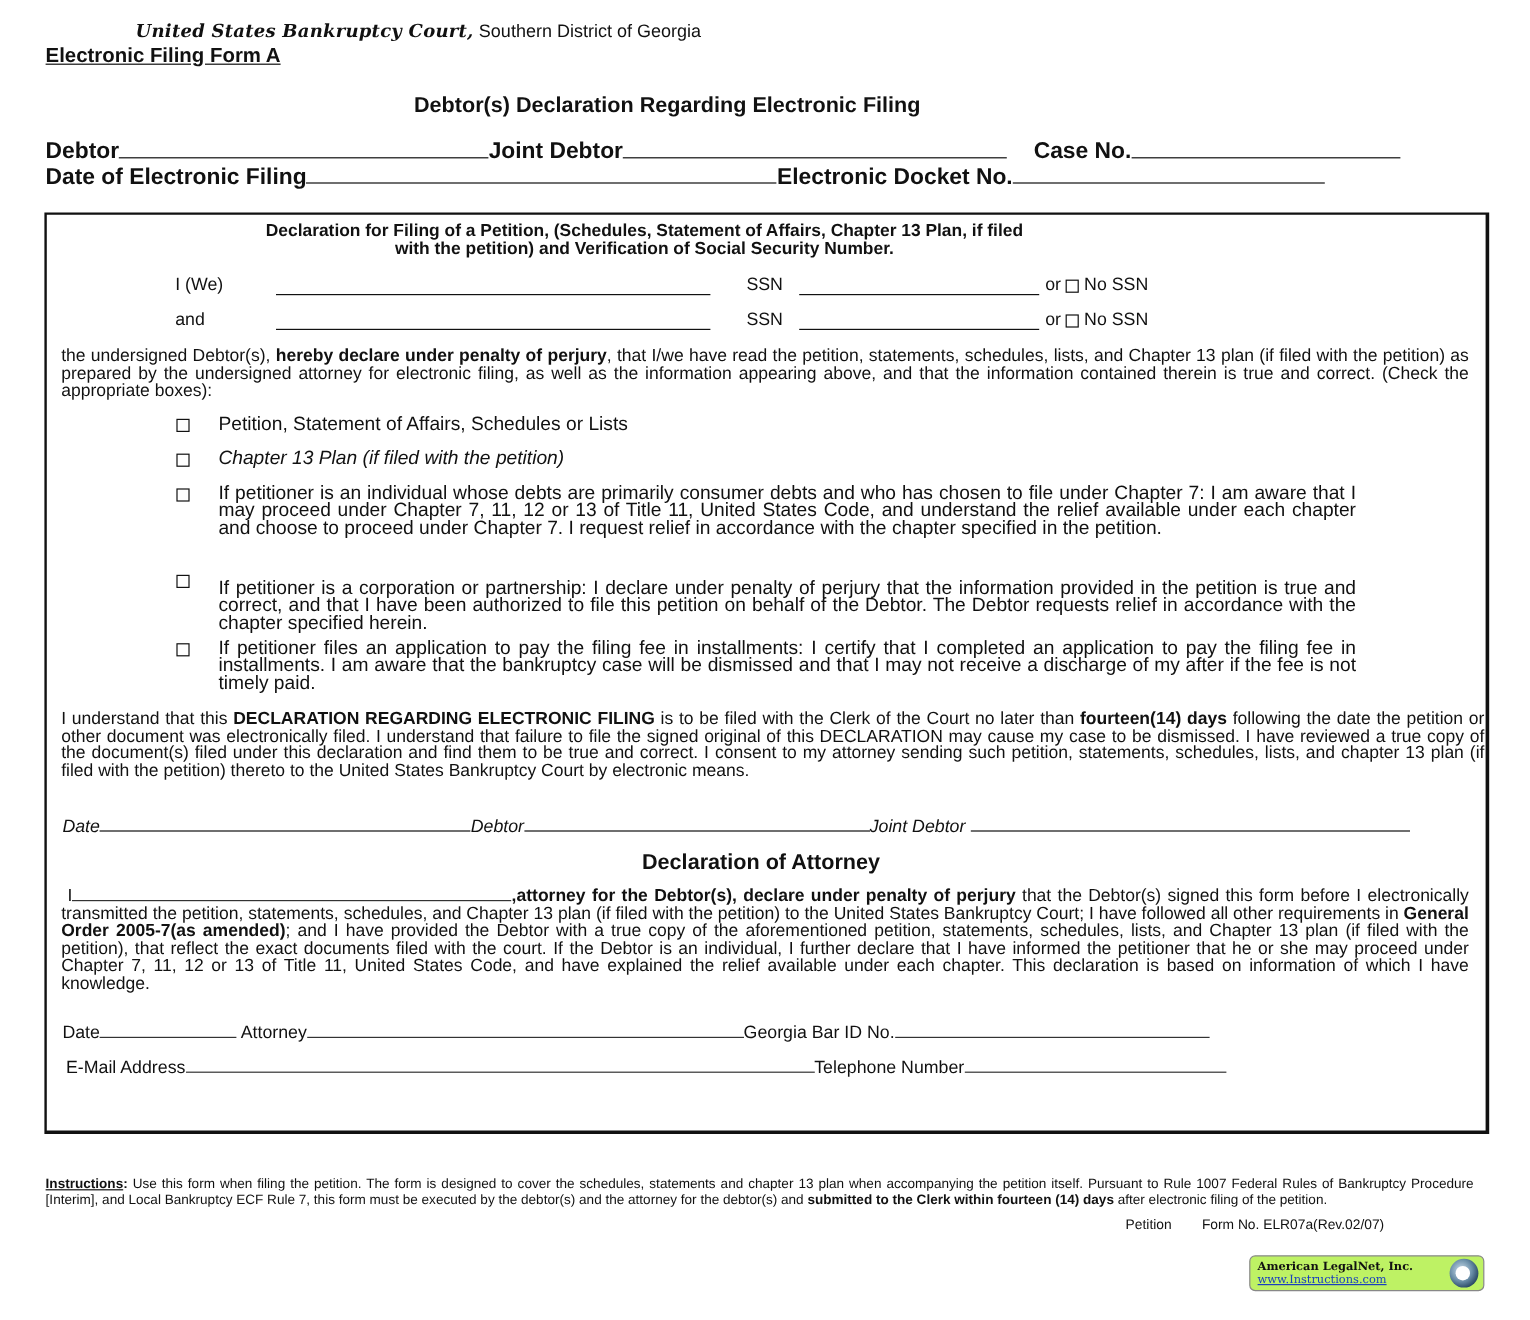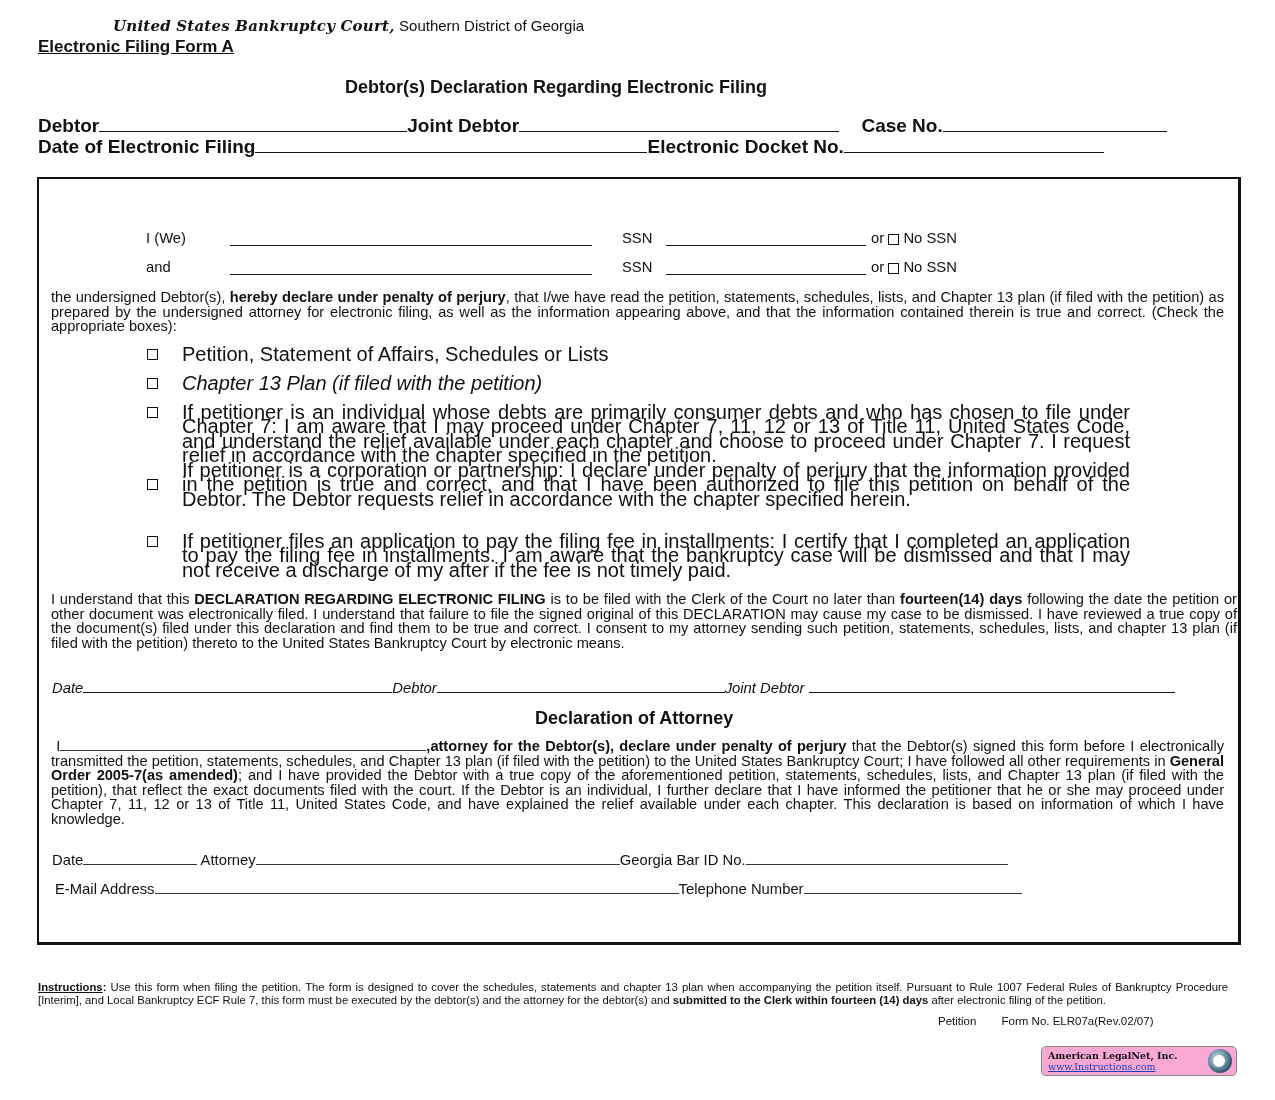--- a/index.html
+++ b/index.html
@@ -10,26 +10,26 @@
   .form-a { font-size:17px; font-weight:bold; text-decoration:underline; }
   .title { font-size:18px; font-weight:bold; }
   .hdr { font-size:19px; font-weight:bold; }
   .uline { display:inline-block; border-bottom:1.5px solid #111; height:16px; vertical-align:baseline; }
   .box { position:absolute; left:37px; top:177px; width:1199px; height:763px; border:2px solid #111; border-right-width:3px; border-bottom-width:3px; }
   .sec-title { font-size:14.5px; font-weight:bold; text-align:center; line-height:15px; }
   .txt { font-size:14.8px; line-height:14.6px; }
   .para { position:absolute; font-size:14.6px; line-height:14.6px; text-align:justify; }
   .cb { display:inline-block; width:9px; height:9px; border:1.5px solid #111; vertical-align:middle; }
   .cbox-abs { position:absolute; width:9px; height:9px; border:1.5px solid #111; }
-  .item { position:absolute; left:182px; width:948px; font-size:20px; line-height:14.4px; text-align:justify; }
+  .item { position:absolute; left:182px; width:948px; font-size:16px; line-height:14.4px; text-align:justify; }
   .it { font-style:italic; }
   .thin-line { display:inline-block; border-bottom:1px solid #333; height:12px; }
   .instr { position:absolute; left:38px; top:981px; width:1190px; font-size:11.3px; line-height:13px; text-align:justify; }
   .footer-form { font-size:11.5px; }
-  .logo { position:absolute; left:1041px; top:1046px; width:194px; height:28px; border:1px solid #888; border-radius:5px; background:#f9a8d4; }
+  .logo { position:absolute; left:1041px; top:1046px; width:194px; height:28px; border:1px solid #888; border-radius:5px; background:#bef264; }
   .logo .l1 { position:absolute; left:6px; top:3px; font-family:"DejaVu Serif", serif; font-weight:bold; font-size:9.5px; color:#111; }
   .logo .l2 { position:absolute; left:6px; top:14px; font-family:"DejaVu Serif", serif; font-size:9.5px; color:#1a3fbf; text-decoration:underline; }
   .logo .globe { position:absolute; right:4px; top:2px; width:24px; height:24px; border-radius:50%; background:radial-gradient(circle at 40% 40%, #cfe1ee 0%, #6a8ea8 45%, #1d3b57 80%); }
   .logo .globe::after { content:""; position:absolute; left:5px; top:6px; width:12px; height:12px; border-radius:50%; background:#fff; }
 </style>
 </head>
 <body>
 
 <div class="abs" style="left:113px; top:17px;">
   <span class="court-gothic">United States Bankruptcy Court,</span>
@@ -43,20 +43,22 @@
   <span>Debtor</span><span class="uline" style="width:308px;"></span><span>Joint Debtor</span><span class="uline" style="width:320px;"></span>
   <span style="margin-left:17px;">Case No.</span><span class="uline" style="width:224px;"></span>
 </div>
 <div class="abs hdr" style="left:38px; top:136px;">
   <span>Date of Electronic Filing</span><span class="uline" style="width:392px;"></span><span>Electronic Docket No.</span><span class="uline" style="width:260px;"></span>
 </div>
 
 <div class="box"></div>
 
 <div class="abs sec-title" style="left:37px; top:186px; width:1000px;">
+  <div>Declaration for Filing of a Petition, (Schedules, Statement of Affairs, Chapter 13 Plan, if filed</div>
+  <div>with the petition) and Verification of Social Security Number.</div>
 </div>
 
 <div class="abs txt" style="left:146px; top:231px;">I  (We)</div>
 <span class="abs uline" style="left:230px; top:229px; width:362px;"></span>
 <div class="abs txt" style="left:622px; top:231px;">SSN</div>
 <span class="abs uline" style="left:666px; top:229px; width:200px;"></span>
 <div class="abs txt" style="left:871px; top:231px;">
   <span>or</span>
   <span class="cb"></span>
   <span>No SSN</span>
@@ -77,21 +79,21 @@
 <span class="cbox-abs" style="left:147px; top:349px;"></span>
 <div class="item" style="top:347px;">Petition, Statement of Affairs, Schedules or Lists</div>
 
 <span class="cbox-abs" style="left:147px; top:378px;"></span>
 <div class="item" style="top:376px;font-style:italic;">Chapter 13 Plan (if filed with the petition)</div>
 
 <span class="cbox-abs" style="left:147px; top:407px;"></span>
 <div class="item" style="top:405px;">If petitioner is an individual whose debts are primarily consumer debts and who has chosen to file under Chapter 7: I am aware that I may proceed under Chapter 7, 11, 12 or 13 of Title 11, United States Code, and understand the relief available under each chapter and choose to proceed under Chapter 7.  I request relief in accordance with the chapter specified in the petition.</div>
 
 <span class="cbox-abs" style="left:147px; top:479px;"></span>
-<div class="item" style="top:463px;">If petitioner is a corporation or partnership:  I declare under penalty of perjury that the information provided in the petition is true and correct, and that I have been authorized to file this petition on behalf of the Debtor.  The Debtor requests relief in accordance with the chapter specified herein.</div>
+<div class="item" style="top:484px;">If petitioner is a corporation or partnership:  I declare under penalty of perjury that the information provided in the petition is true and correct, and that I have been authorized to file this petition on behalf of the Debtor.  The Debtor requests relief in accordance with the chapter specified herein.</div>
 
 <span class="cbox-abs" style="left:147px; top:536px;"></span>
 <div class="item" style="top:534px;">If petitioner files an application to pay the filing fee in installments:  I certify that I completed an application to pay the filing fee in installments.  I am aware that the bankruptcy case will be dismissed and that I may not receive a discharge of my after if the fee is not timely paid.</div>
 
 <div class="para" style="left:51px; top:592px; width:1186px;"><span>I understand that this </span><b>DECLARATION REGARDING ELECTRONIC FILING</b><span> is to be filed with the Clerk of the Court no later than </span><b>fourteen(14) days</b><span> following the date the petition or other document was electronically filed.  I understand that failure to file the signed original of this DECLARATION may cause my case to be dismissed.  I have reviewed a true copy of the document(s) filed under this declaration and find them to be true and correct. I consent to my attorney sending such petition, statements, schedules, lists, and chapter 13 plan (if filed with the petition) thereto to the United States Bankruptcy Court by electronic means.</span></div>
 
 <div class="abs txt it" style="left:52px; top:678px;">
   <span>Date</span><span class="uline" style="width:309px; height:14px;"></span><span>Debtor</span><span class="uline" style="width:288px; height:14px;"></span><span>Joint Debtor</span>
   <span class="uline" style="width:366px; height:14px;"></span>
 </div>

